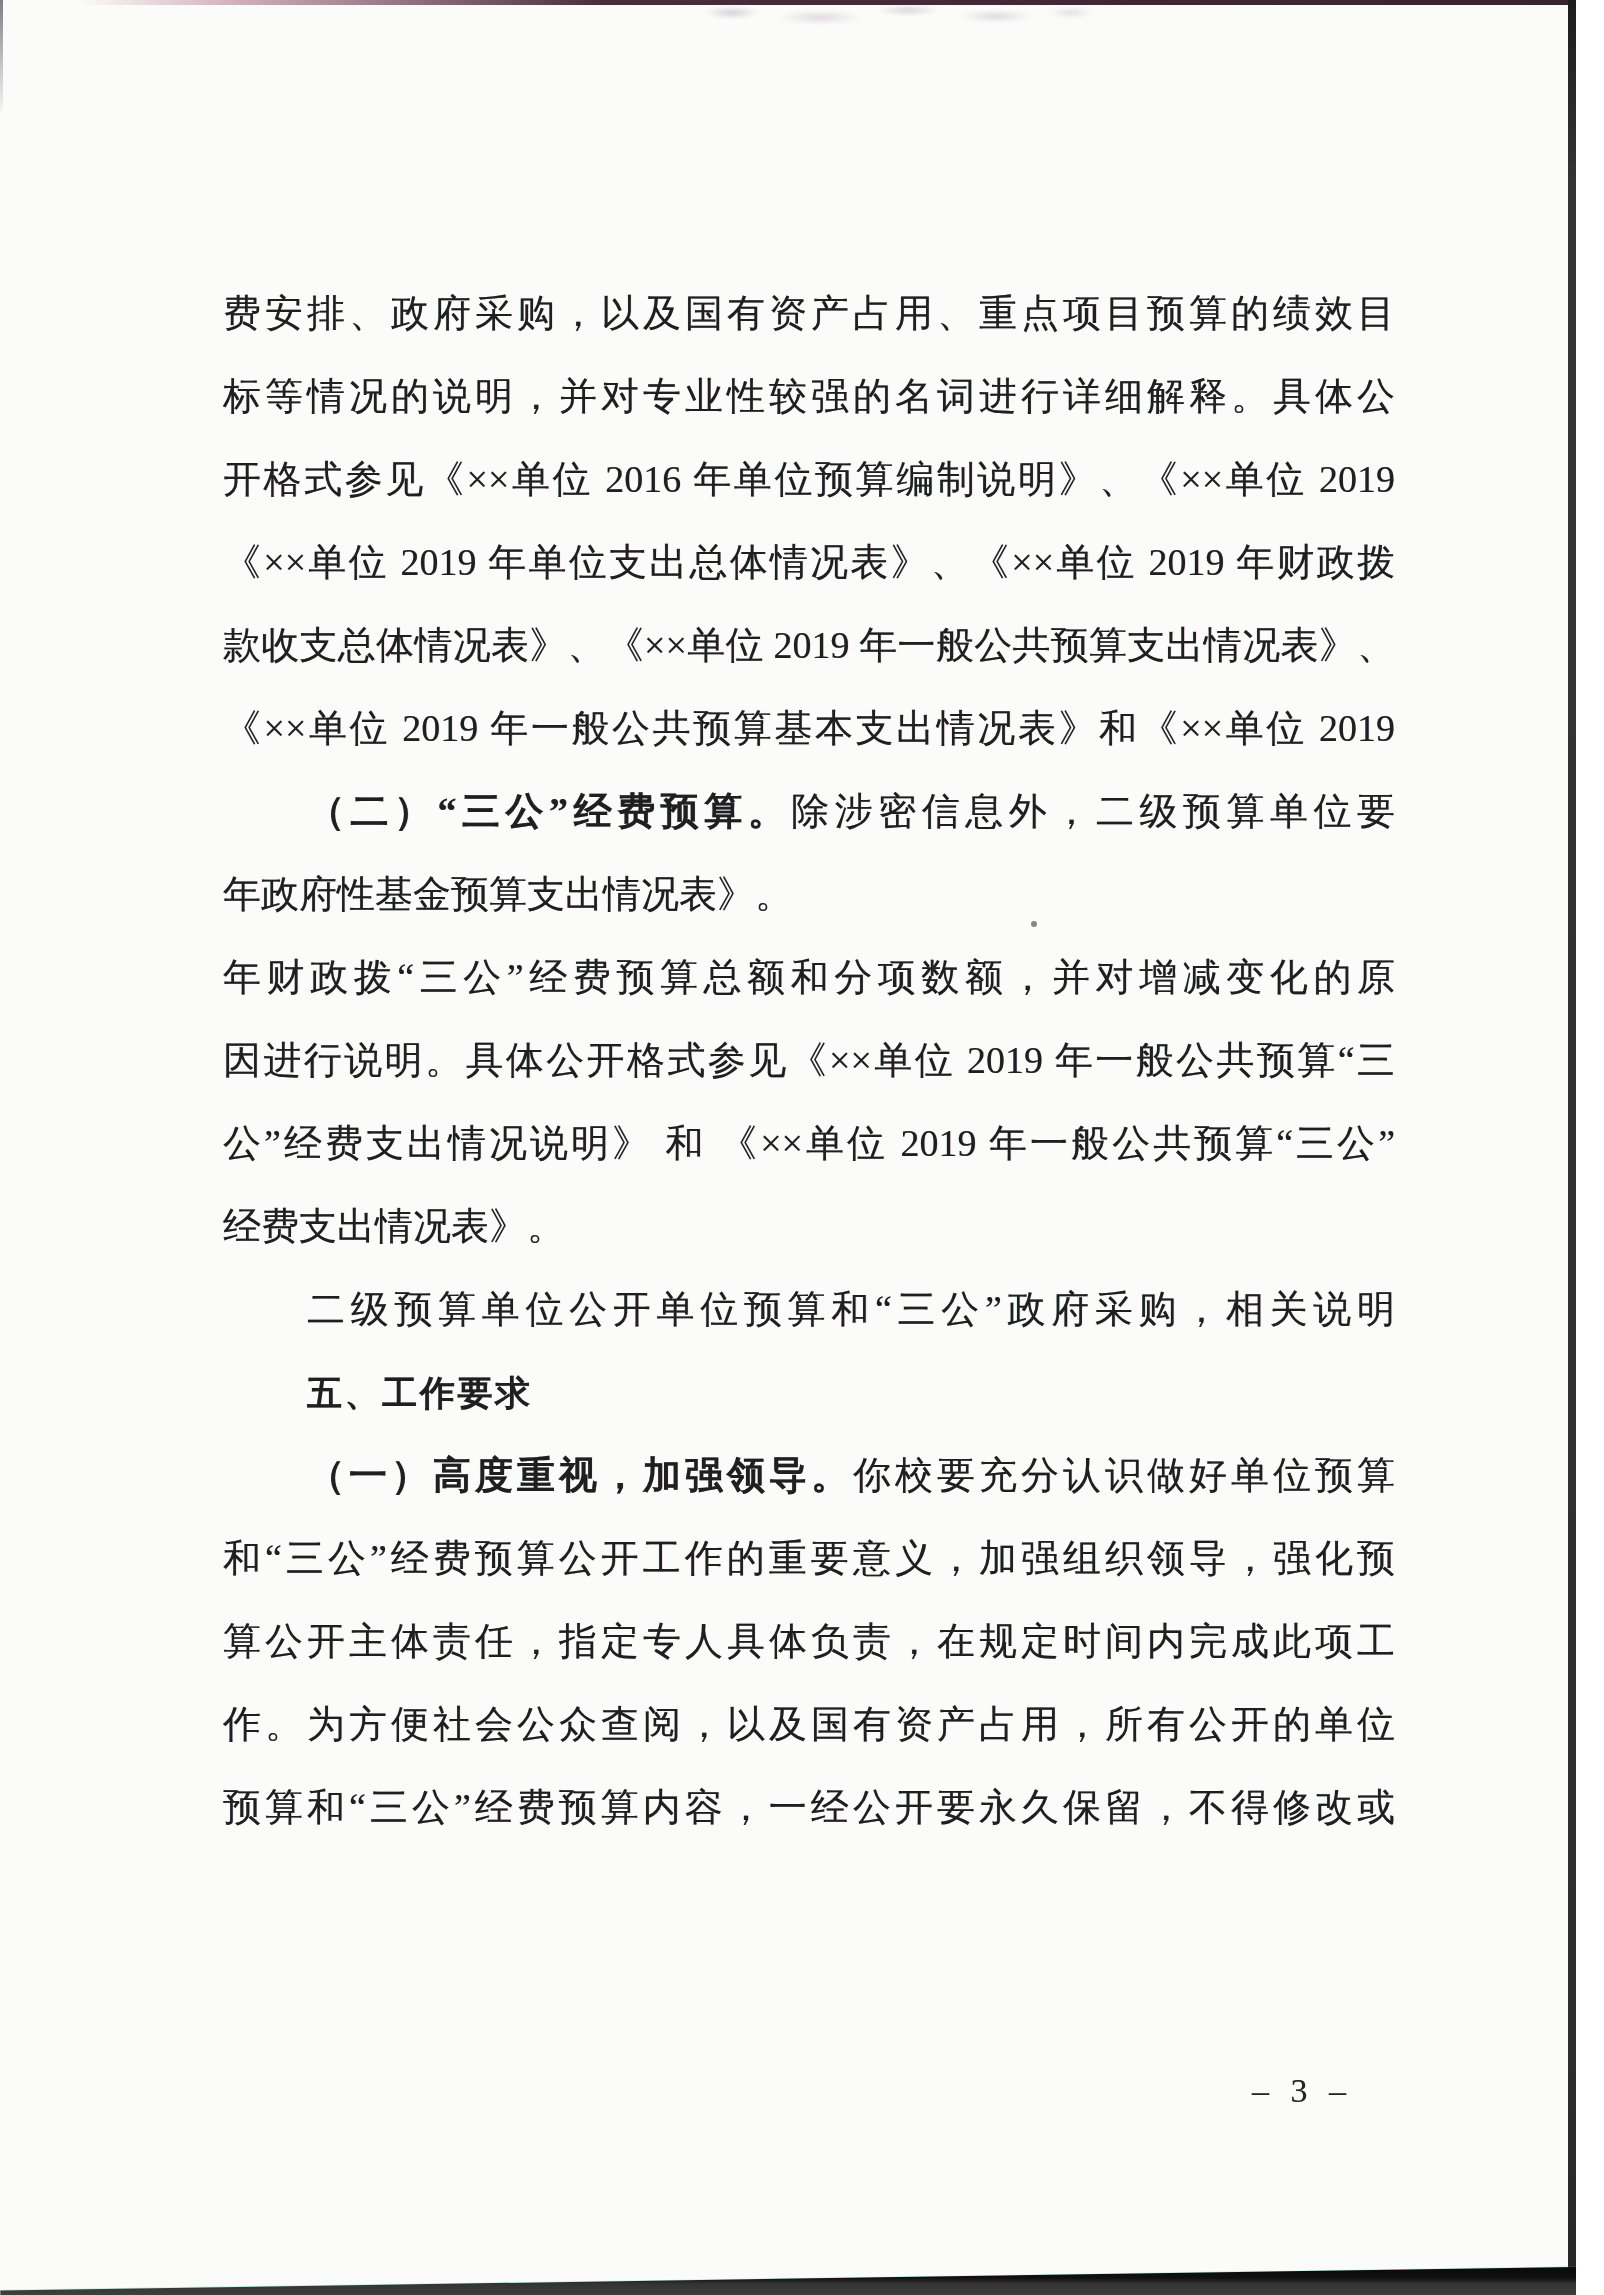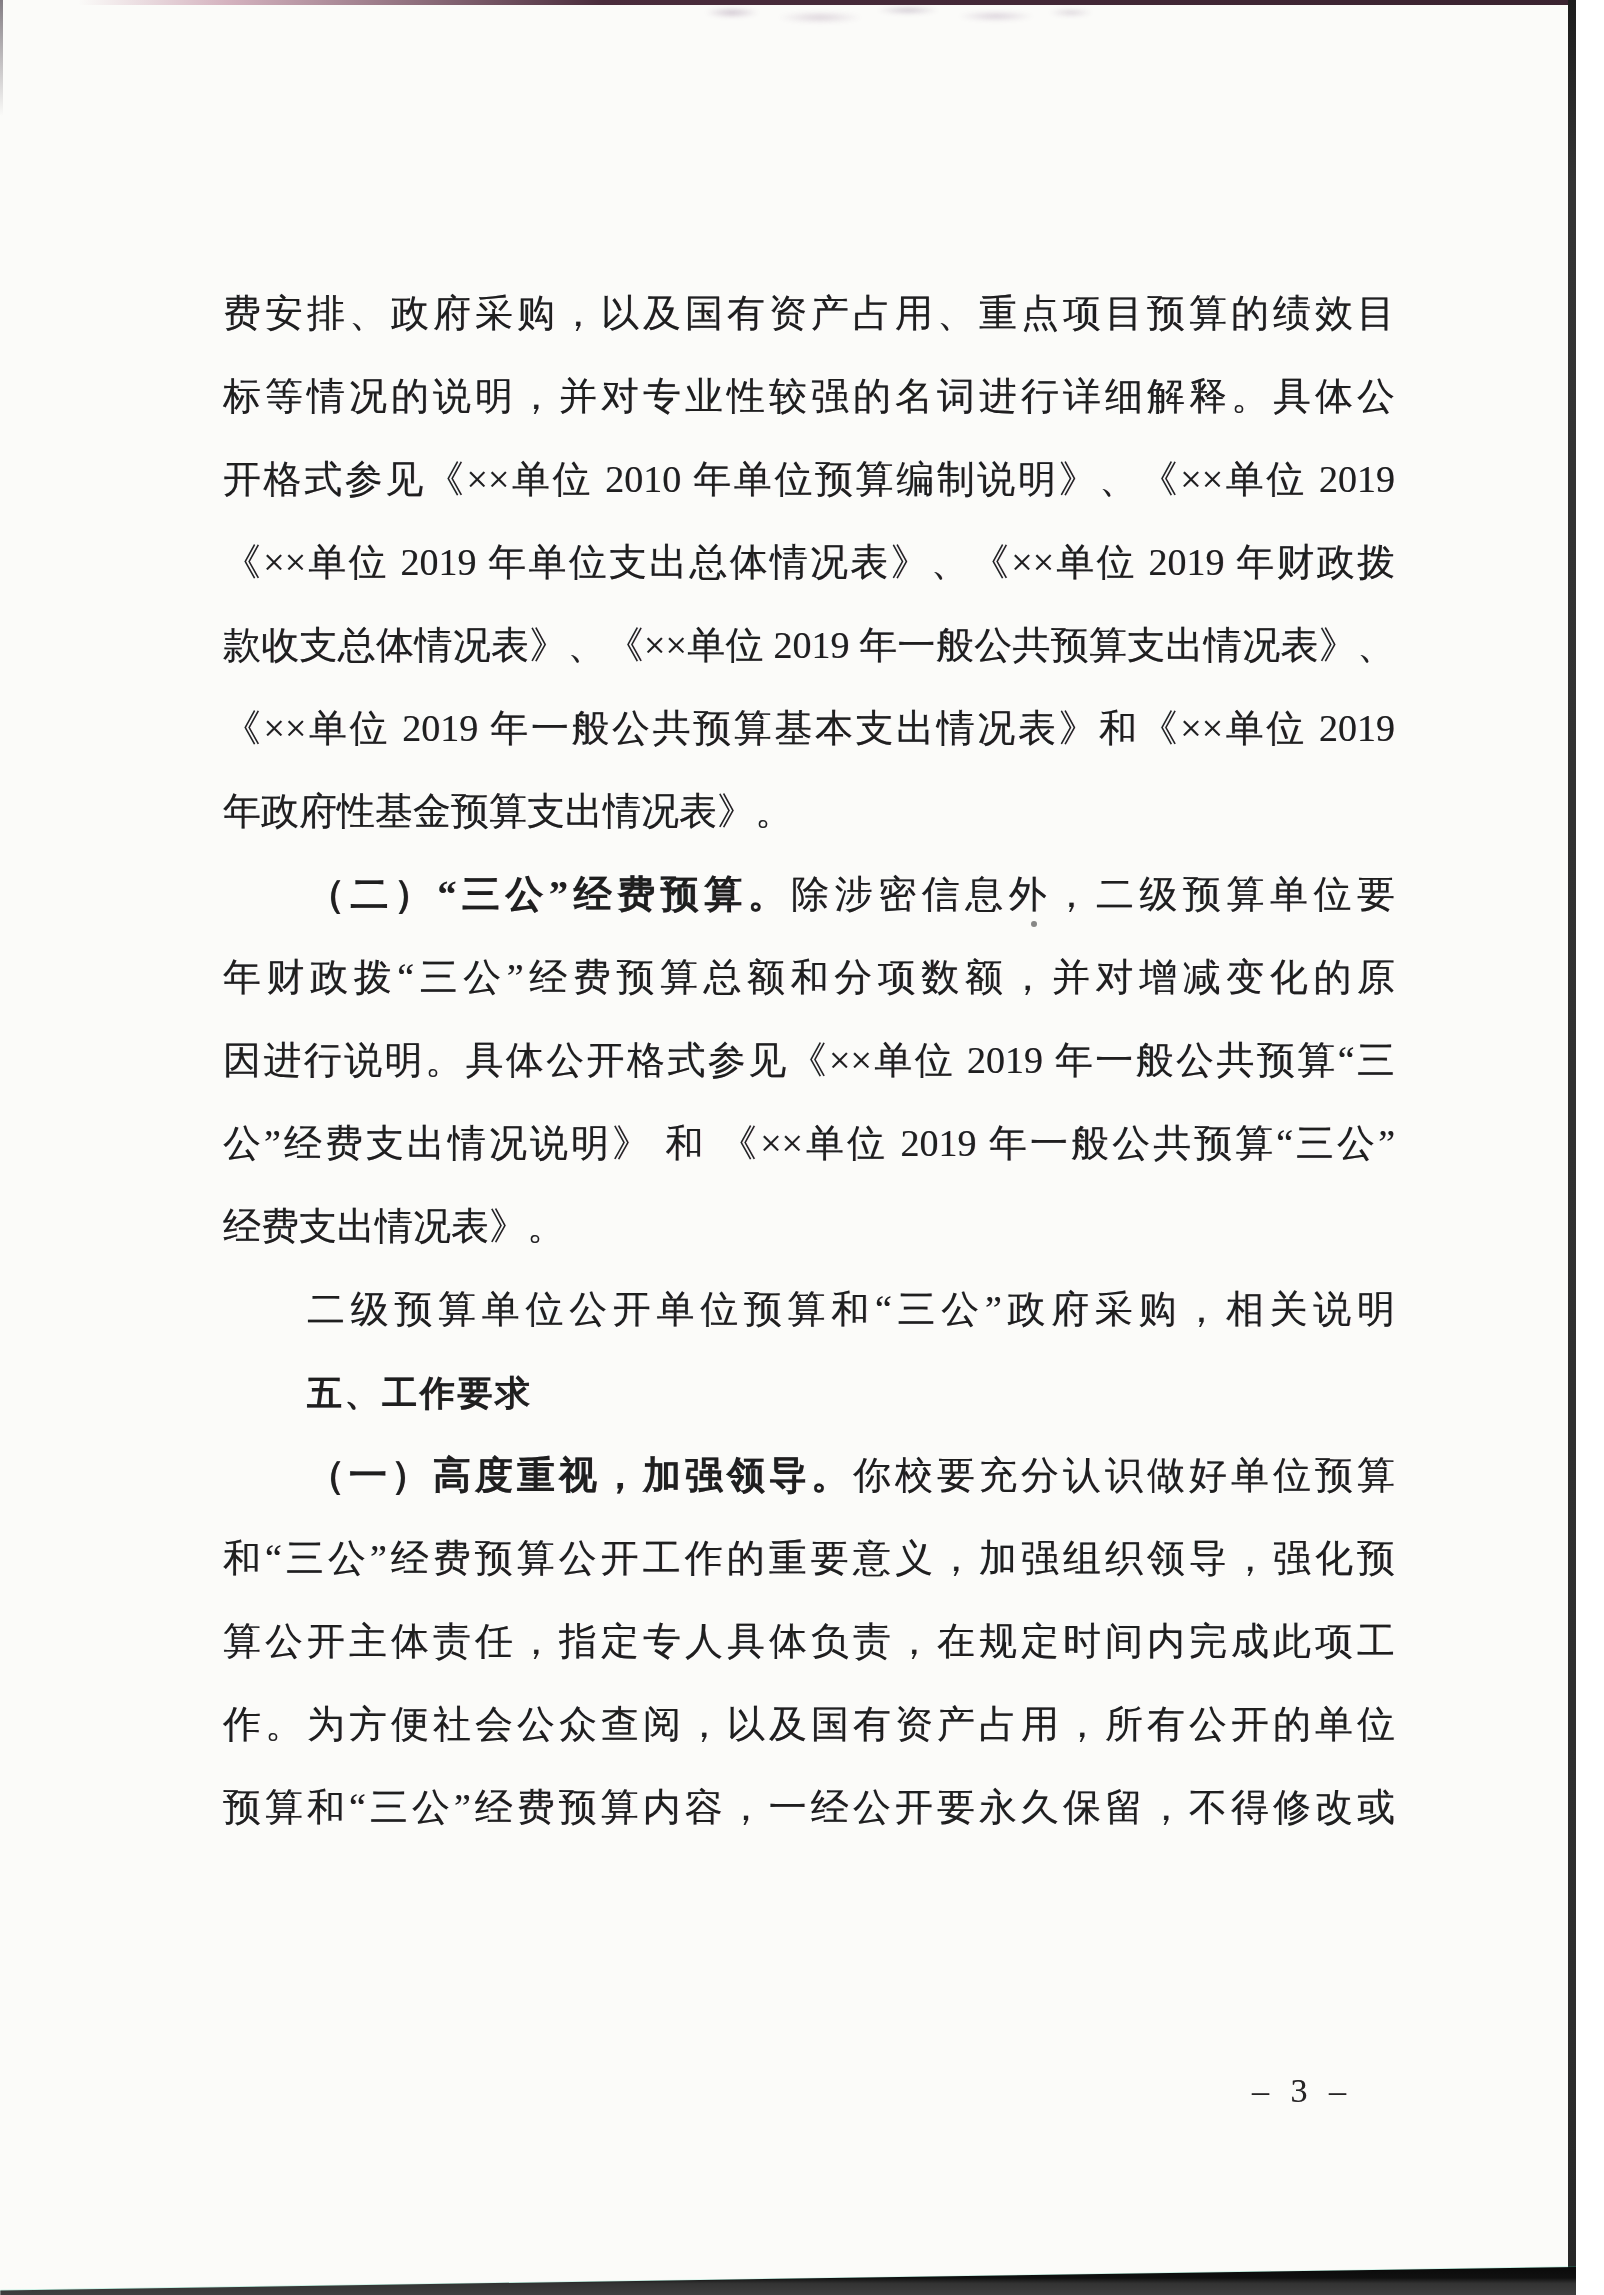--- a/index.html
+++ b/index.html
@@ -85,26 +85,26 @@
 
   <div class="top-edge-line"></div>
   <div class="top-smudge"></div>
   <div class="left-edge-mark"></div>
   <div class="right-edge-band"></div>
   <div class="spot-artifact"></div>
 
   <div class="content">
       <div class="line justify"><span>费安排、政府采购，以及国有资产占用、重点项目预算的绩效目</span></div>
       <div class="line justify"><span>标等情况的说明，并对专业性较强的名词进行详细解释。具体公</span></div>
-      <div class="line justify"><span>开格式参见《××单位 2010 年单位预算编制说明》、《××单位 2019</span></div>
+      <div class="line justify"><span>开格式参见《××单位 2016 年单位预算编制说明》、《××单位 2019</span></div>
       <div class="line justify"><span>《××单位 2019 年单位支出总体情况表》、《××单位 2019 年财政拨</span></div>
       <div class="line justify"><span>款收支总体情况表》、《××单位 2019 年一般公共预算支出情况表》、</span></div>
       <div class="line justify"><span>《××单位 2019 年一般公共预算基本支出情况表》和《××单位 2019</span></div>
+      <div class="line justify indent"><span class="b">（二）“三公”经费预算。</span><span>除涉密信息外，二级预算单位要</span></div>
       <div class="line"><span>年政府性基金预算支出情况表》。</span></div>
-      <div class="line justify indent"><span class="b">（二）“三公”经费预算。</span><span>除涉密信息外，二级预算单位要</span></div>
       <div class="line justify"><span>年财政拨“三公”经费预算总额和分项数额，并对增减变化的原</span></div>
       <div class="line justify"><span>因进行说明。具体公开格式参见《××单位 2019 年一般公共预算“三</span></div>
       <div class="line justify"><span>公”经费支出情况说明》 和 《××单位 2019 年一般公共预算“三公”</span></div>
       <div class="line"><span>经费支出情况表》。</span></div>
       <div class="line justify indent"><span>二级预算单位公开单位预算和“三公”政府采购，相关说明</span></div>
       <div class="line indent heading"><span class="b">五、工作要求</span></div>
       <div class="line justify indent"><span class="b">（一）高度重视，加强领导。</span><span>你校要充分认识做好单位预算</span></div>
       <div class="line justify"><span>和“三公”经费预算公开工作的重要意义，加强组织领导，强化预</span></div>
       <div class="line justify"><span>算公开主体责任，指定专人具体负责，在规定时间内完成此项工</span></div>
       <div class="line justify"><span>作。为方便社会公众查阅，以及国有资产占用，所有公开的单位</span></div>

